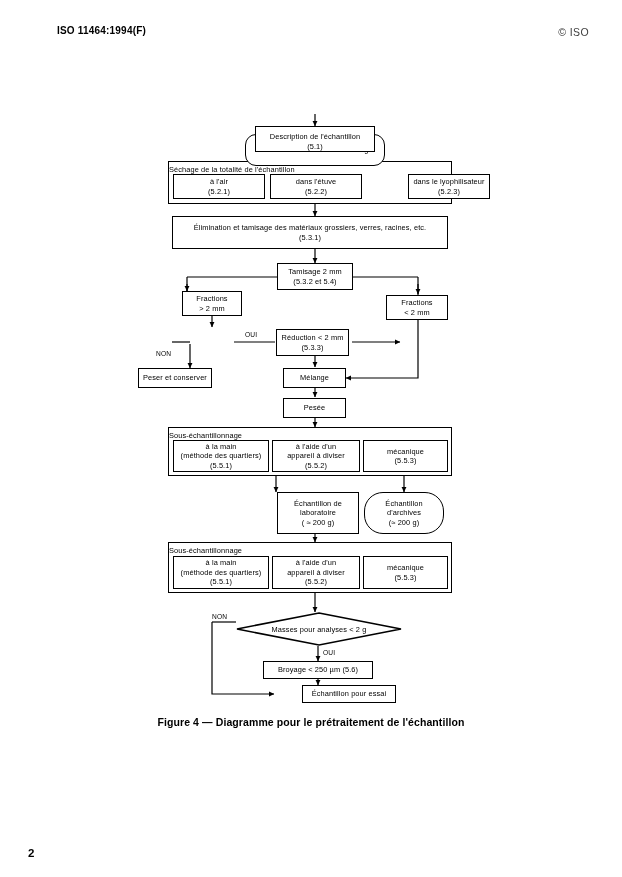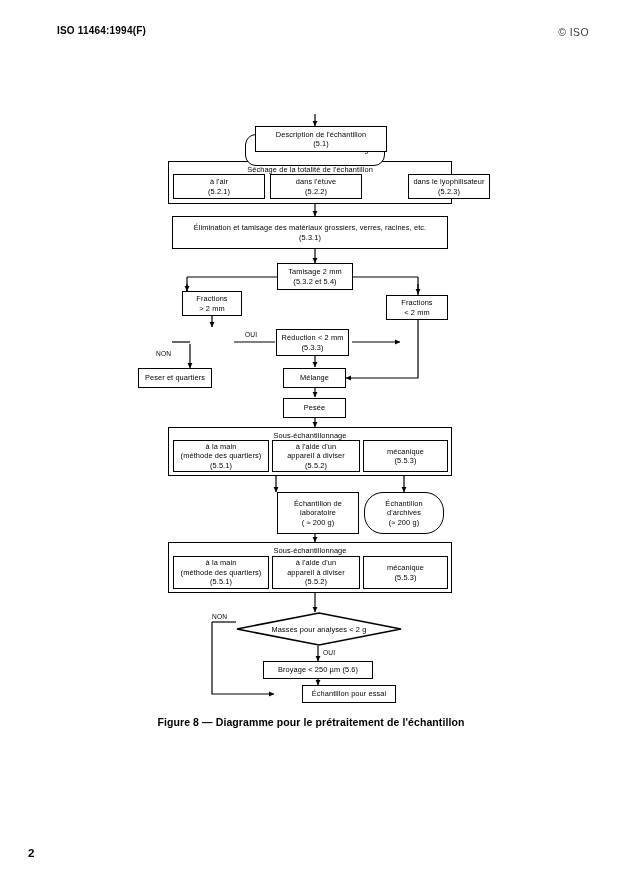--- a/index.html
+++ b/index.html
@@ -40,21 +40,21 @@
   }
   .node .ln{display:block;white-space:nowrap;}
   .node.thin{border-width:1.1px;}
   .node.round{border-radius:11px;}
   .group{
     position:absolute;box-sizing:border-box;
     border:1.6px solid #000;background:#fff;z-index:2;
   }
   .group .g-title{
     position:absolute;left:0;right:0;top:3px;
-    text-align:center;font-size:7.4px;letter-spacing:.1px;
+    text-align:left;font-size:7.4px;letter-spacing:.1px;
   }
   .diamond{
     position:absolute;z-index:3;
     display:flex;align-items:center;justify-content:center;
   }
   .diamond .dlabel{
     position:relative;z-index:4;font-size:7.4px;
     white-space:nowrap;letter-spacing:.1px;
   }
   .diamond svg{position:absolute;left:0;top:0;}
@@ -112,21 +112,21 @@
       <g stroke="#000" stroke-width="1.2" fill="none" marker-end="url(#ah)">
         <path d="M187,284 L187,291"></path>
         <path d="M418,284 L418,294"></path>
       </g>
     </svg>
 
     <div class="node round" style="left:245px;top:92px;width:140px;height:32px;margin-top:42px;">
       <span class="ln">Humidité du sol sur site &gt; 500 g</span>
     </div>
 
-    <div class="node" style="left:255px;top:126px;width:132px;height:26px;">
+    <div class="node" style="left:255px;top:126px;width:120px;height:26px;justify-content:flex-end;">
       <span class="ln">Description de l'échantillon</span>
       <span class="ln">(5.1)</span>
     </div>
 
     <div class="group" style="left:168px;top:161px;width:284px;height:43px;">
       <div class="g-title">Séchage de la totalité de l'échantillon</div>
     </div>
     <div class="node thin" style="left:173px;top:174px;width:92px;height:25px;">
       <span class="ln">à l'air</span>
       <span class="ln">(5.2.1)</span>
@@ -157,21 +157,21 @@
 
     <div class="node" style="left:386px;top:295px;width:62px;height:25px;">
       <span class="ln">Fractions</span>
       <span class="ln">&lt; 2 mm</span>
     </div>
 
     <div class="edge-label" style="left:244px;top:331px;">OUI</div>
     <div class="edge-label" style="left:155px;top:350px;">NON</div>
 
     <div class="node" style="left:138px;top:368px;width:74px;height:20px;">
-      <span class="ln">Peser et quartiers</span>
+      <span class="ln">Peser et conserver</span>
     </div>
 
     <div class="node" style="left:276px;top:329px;width:73px;height:27px;">
       <span class="ln">Réduction &lt; 2 mm</span>
       <span class="ln">(5.3.3)</span>
     </div>
 
     <div class="node" style="left:283px;top:368px;width:63px;height:20px;">
       <span class="ln">Mélange</span>
     </div>
@@ -239,16 +239,16 @@
     <div class="node" style="left:263px;top:661px;width:110px;height:18px;">
       <span class="ln">Broyage &lt; 250 µm (5.6)</span>
     </div>
 
     <div class="node" style="left:274px;top:685px;width:94px;height:18px;margin-left:28px;">
       <span class="ln">Échantillon pour essai</span>
     </div>
 
   </div>
 
-  <div class="caption">Figure 8 — Diagramme pour le prétraitement de l'échantillon</div>
+  <div class="caption">Figure 4 — Diagramme pour le prétraitement de l'échantillon</div>
 
   <div class="page-num">2</div>
 </div>
 
 </body></html>

